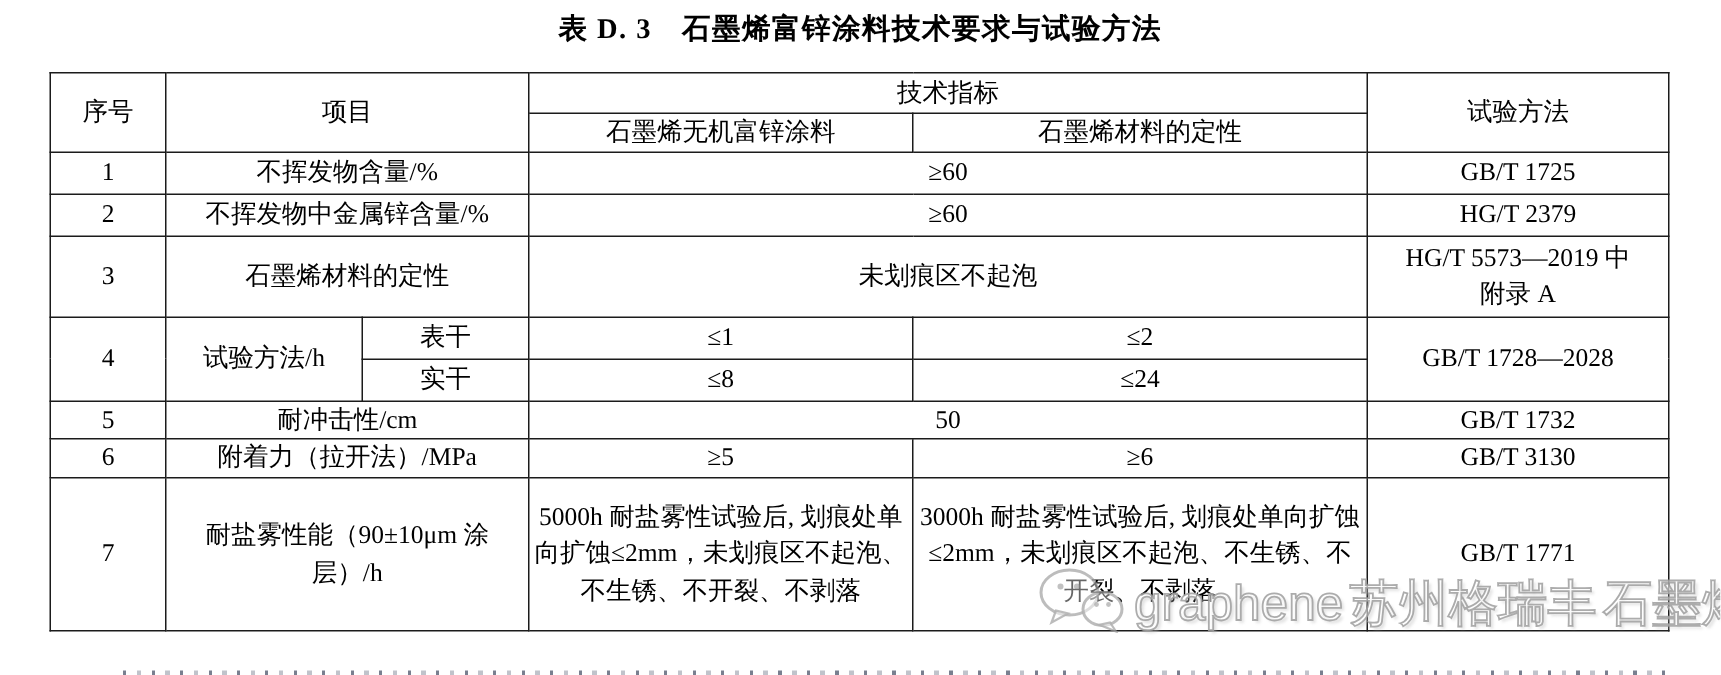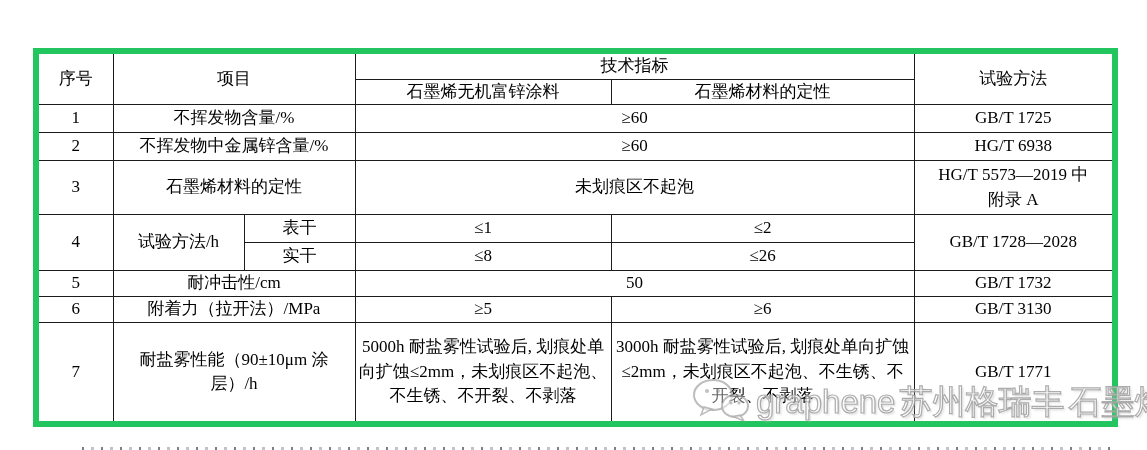--- a/index.html
+++ b/index.html
@@ -16,21 +16,21 @@
     text-align:center;
     font-size:19px;font-weight:bold;
     letter-spacing:1px;
     white-space:pre;
   }
   table.spec{
     position:absolute;left:33px;top:48px;
     width:1079px;
     border-collapse:collapse;
     table-layout:fixed;
-    border:6px solid #22c55e;
+    border:1px solid #22c55e;
   }
   table.spec th,table.spec td{
     border:1px solid #1b1b1b;
     font-size:17px;font-weight:normal;
     text-align:center;vertical-align:middle;
     padding:0 3px;
     line-height:1.45;
     overflow:hidden;
   }
   td.prewrap,th.prewrap{white-space:pre-line;margin-top:15px;}
@@ -56,20 +56,21 @@
       rgba(45,55,80,0.85) 0 2px, transparent 2px 9px,
       rgba(45,55,80,0.4) 9px 12px, transparent 12px 19px);
     opacity:0.75;
   }
 </style>
 </head>
 <body>
 
 <div class="page">
 
+  <div class="caption">表 D. 3　石墨烯富锌涂料技术要求与试验方法</div>
 
   <table class="spec">
     <colgroup>
       <col style="width:77px">
         <col style="width:131px">
         <col style="width:111px">
       <col style="width:256px">
         <col style="width:303px">
         <col style="width:201px">
     </colgroup>
@@ -89,41 +90,41 @@
       <tr style="height:28px">
         <td>1</td>
         <td colspan="2">不挥发物含量/%</td>
         <td colspan="2">≥60</td>
         <td>GB/T 1725</td>
       </tr>
       <tr style="height:28px">
         <td>2</td>
         <td colspan="2">不挥发物中金属锌含量/%</td>
         <td colspan="2">≥60</td>
-        <td>HG/T 6938</td>
+        <td>HG/T 2379</td>
       </tr>
       <tr style="height:54px">
         <td>3</td>
         <td colspan="2">石墨烯材料的定性</td>
         <td colspan="2">未划痕区不起泡</td>
         <td class="prewrap">HG/T 5573—2019 中
 附录 A</td>
       </tr>
       <tr style="height:28px">
         <td rowspan="2">4</td>
         <td rowspan="2">试验方法/h</td>
         <td>表干</td>
         <td>≤1</td>
         <td>≤2</td>
         <td rowspan="2">GB/T 1728—2028</td>
       </tr>
       <tr style="height:28px">
         <td>实干</td>
         <td>≤8</td>
-        <td>≤26</td>
+        <td>≤24</td>
       </tr>
       <tr style="height:25px">
         <td>5</td>
         <td colspan="2">耐冲击性/cm</td>
         <td colspan="2">50</td>
         <td>GB/T 1732</td>
       </tr>
       <tr style="height:26px">
         <td>6</td>
         <td colspan="2">附着力（拉开法）/MPa</td>

